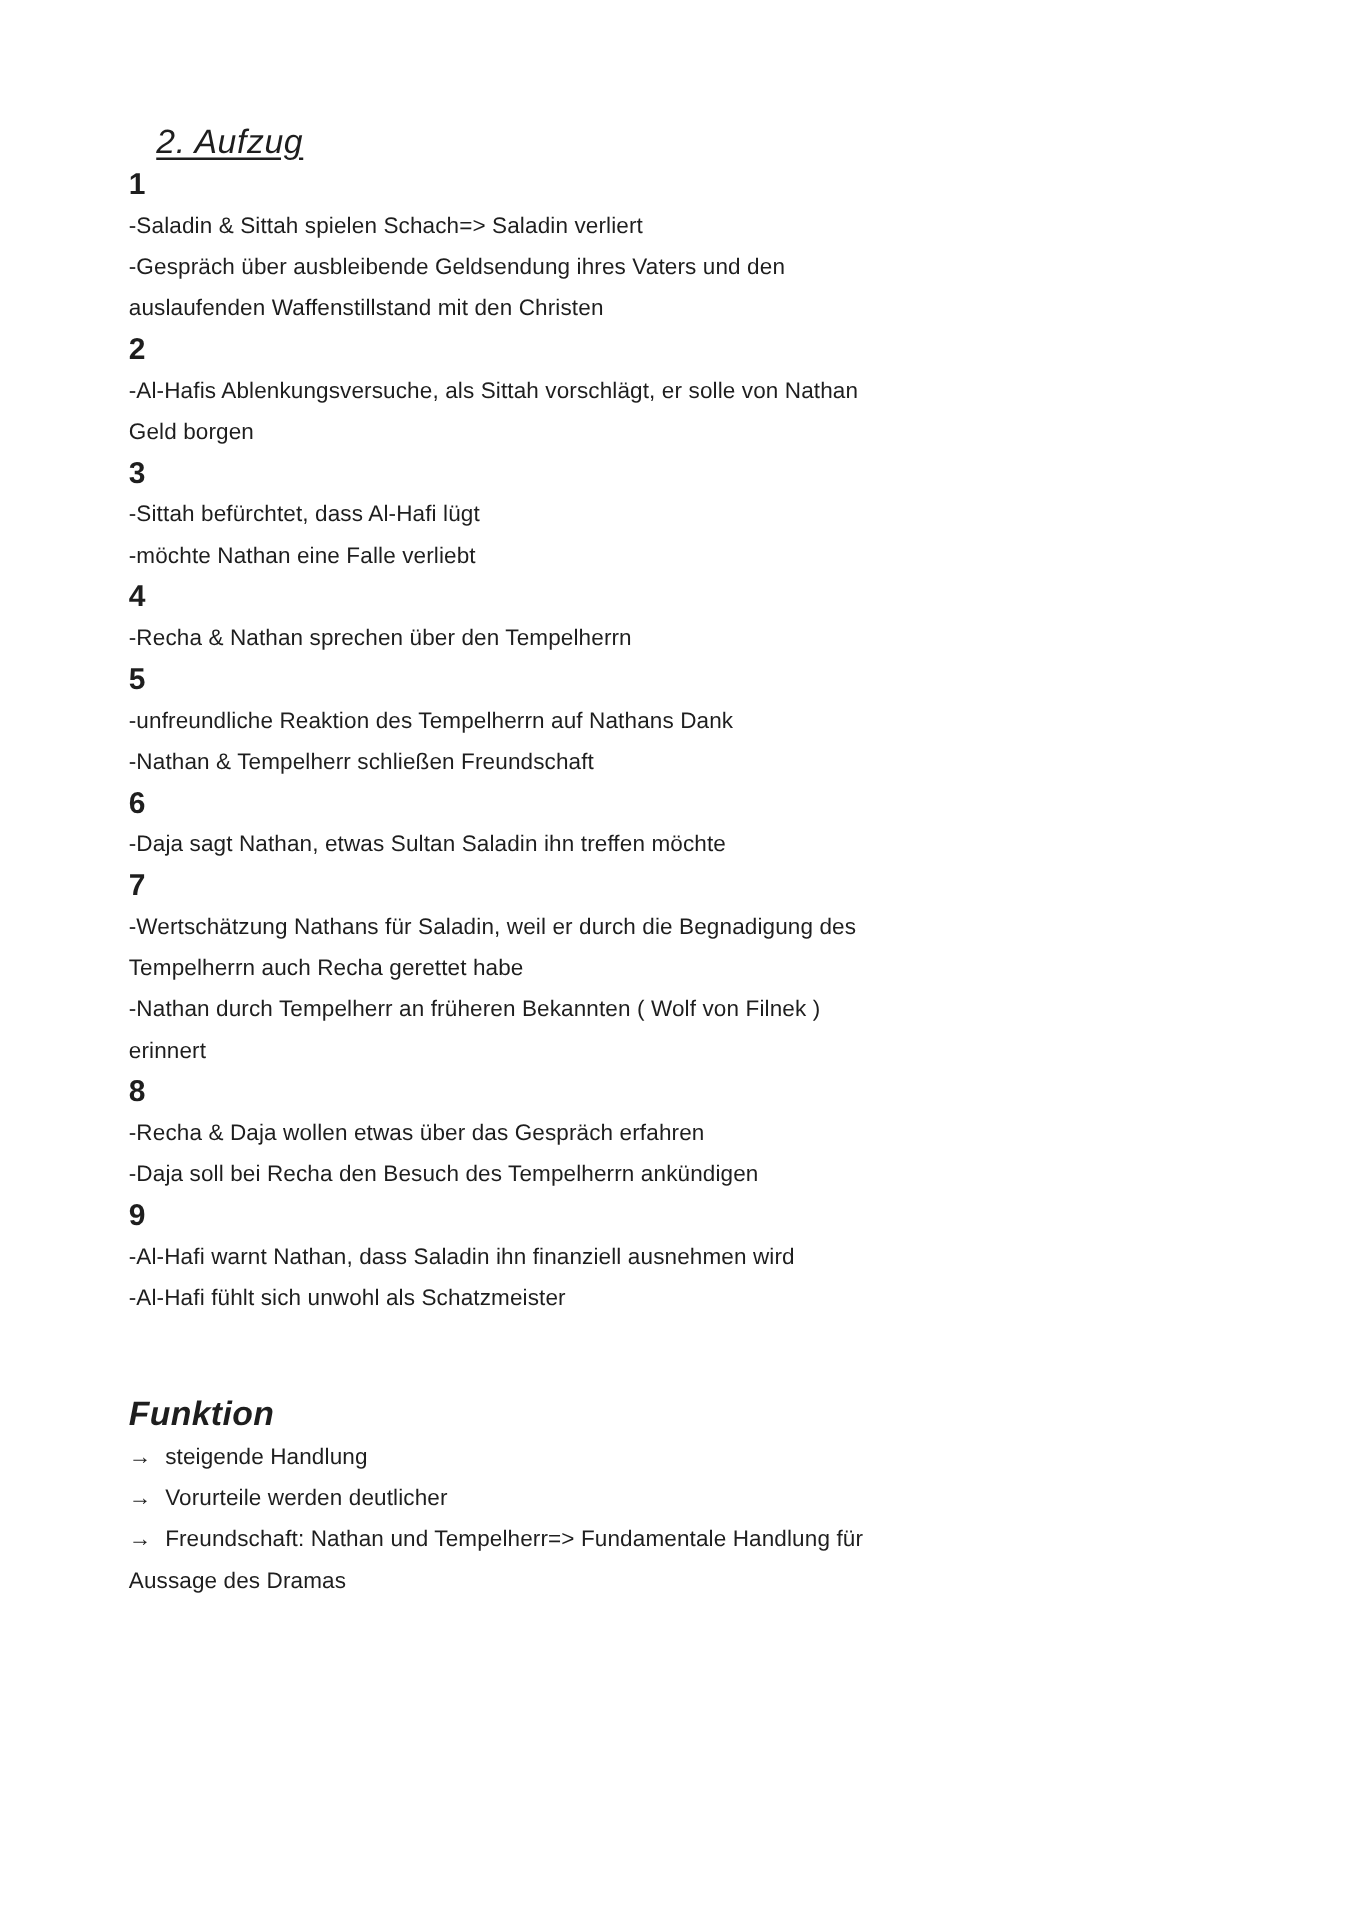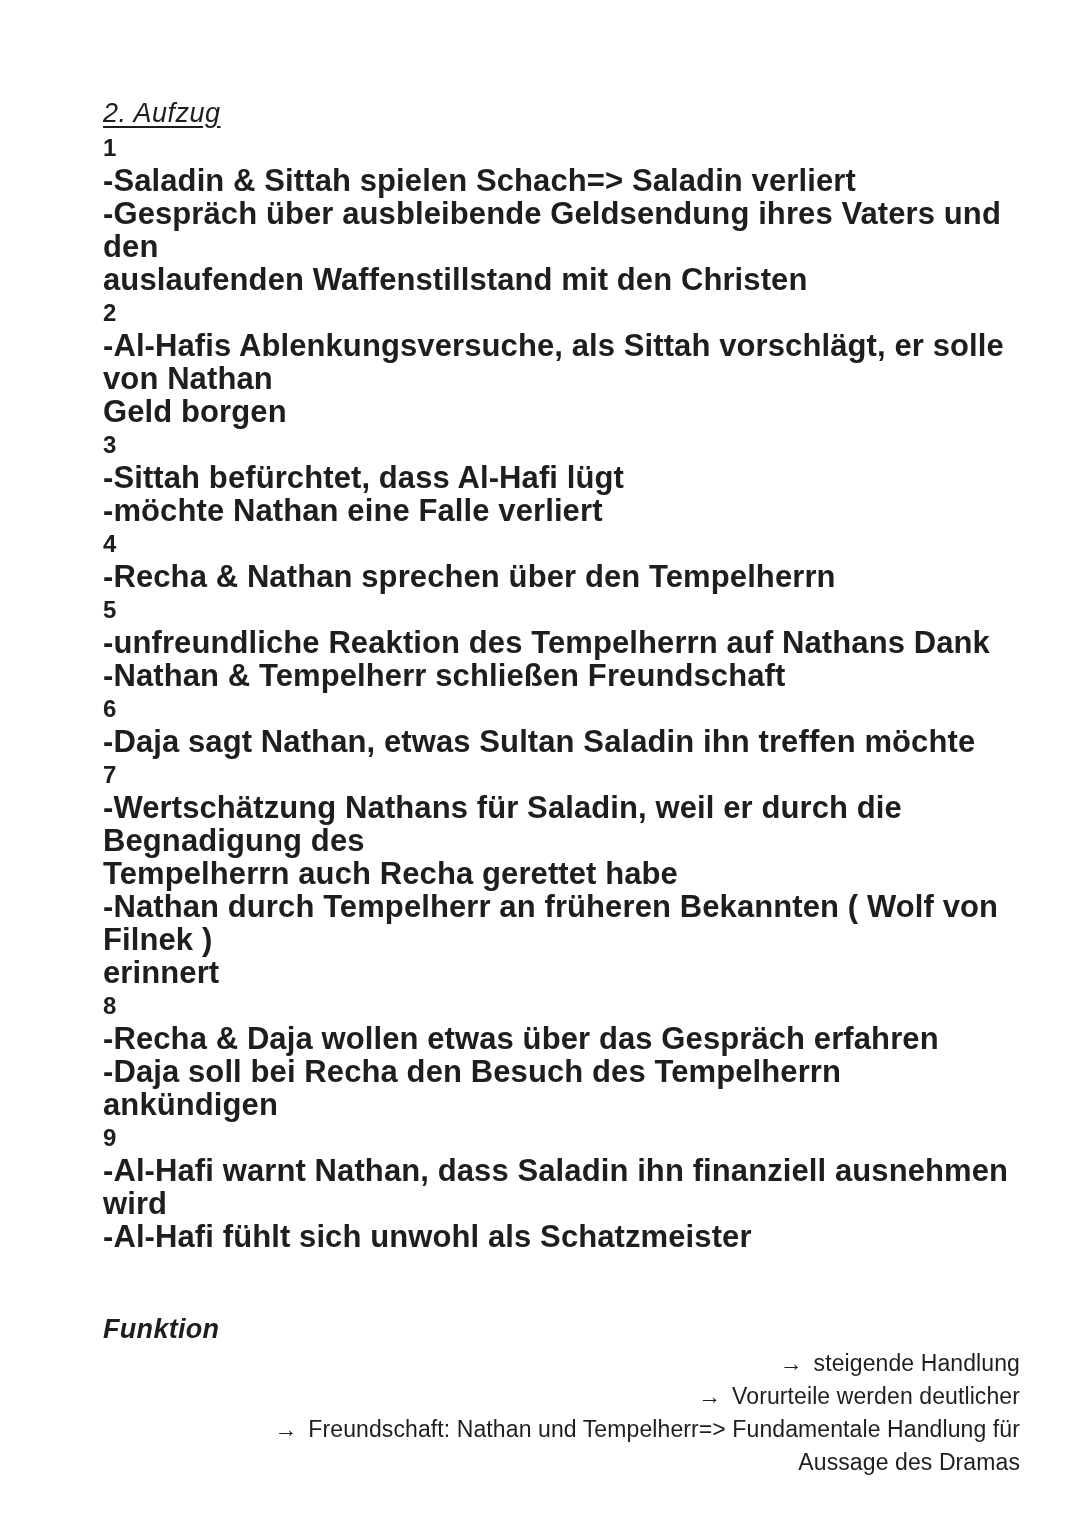--- a/index.html
+++ b/index.html
@@ -21,48 +21,47 @@
     padding: 96px 60px 0 103px;
     background: #ffffff;
   }
   .doc-title {
     font-size: 27px;
     line-height: 35px;
     font-style: italic;
     text-decoration: underline;
     text-underline-offset: 4px;
     letter-spacing: 0.5px;
+    margin-left: 22px;
   }
   .scene-number {
     font-size: 24px;
     line-height: 33px;
     font-weight: 700;
   }
   .note-line {
-    font-size: 31px;
+    font-size: 18px;
     line-height: 33px;
     white-space: pre-line;
     letter-spacing: 0.1px;
-    font-weight: bold;
   }
   .funktion-section {
     margin-top: 59px;
   }
   .funktion-heading {
     font-size: 27px;
     line-height: 35px;
     font-weight: 700;
     font-style: italic;
     letter-spacing: 0.3px;
   }
   .funktion-item {
-    font-size: 23px;
+    font-size: 18px;
     line-height: 33px;
     letter-spacing: 0.1px;
-    text-align: right;
   }
   .arrow {
     margin-right: 11px;
   }
   .funktion-item .txt {
     white-space: pre-line;
   }
 </style>
 </head>
 <body>
@@ -86,21 +85,21 @@
     <div>
           <div class="note-line">-Al-Hafis Ablenkungsversuche, als Sittah vorschlägt, er solle von Nathan
 Geld borgen</div>
         </div>
   </div>
 
   <div class="scene">
     <div class="scene-number">3</div>
     <div>
           <div class="note-line">-Sittah befürchtet, dass Al-Hafi lügt</div>
-          <div class="note-line">-möchte Nathan eine Falle verliert</div>
+          <div class="note-line">-möchte Nathan eine Falle verliebt</div>
         </div>
   </div>
 
   <div class="scene">
     <div class="scene-number">4</div>
     <div>
           <div class="note-line">-Recha &amp; Nathan sprechen über den Tempelherrn</div>
         </div>
   </div>
 

